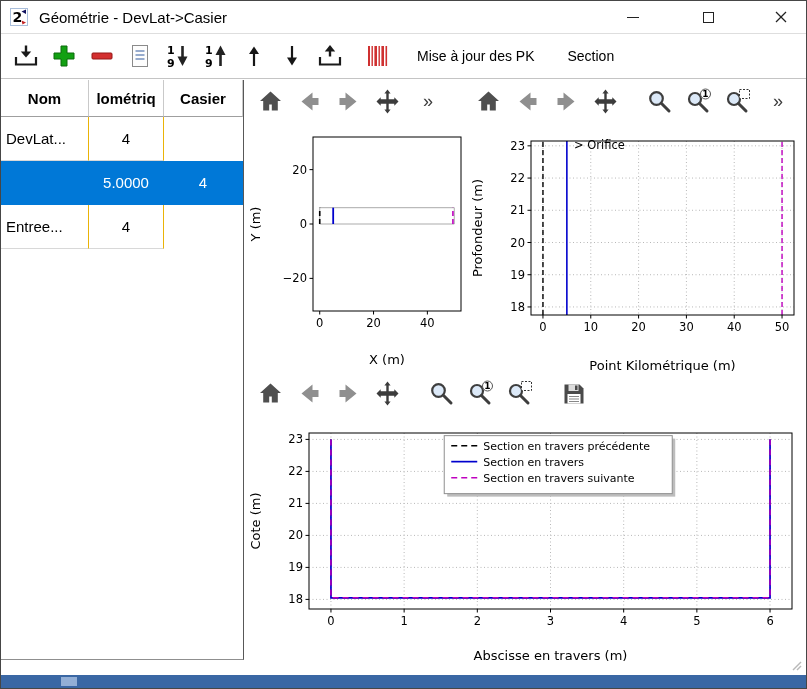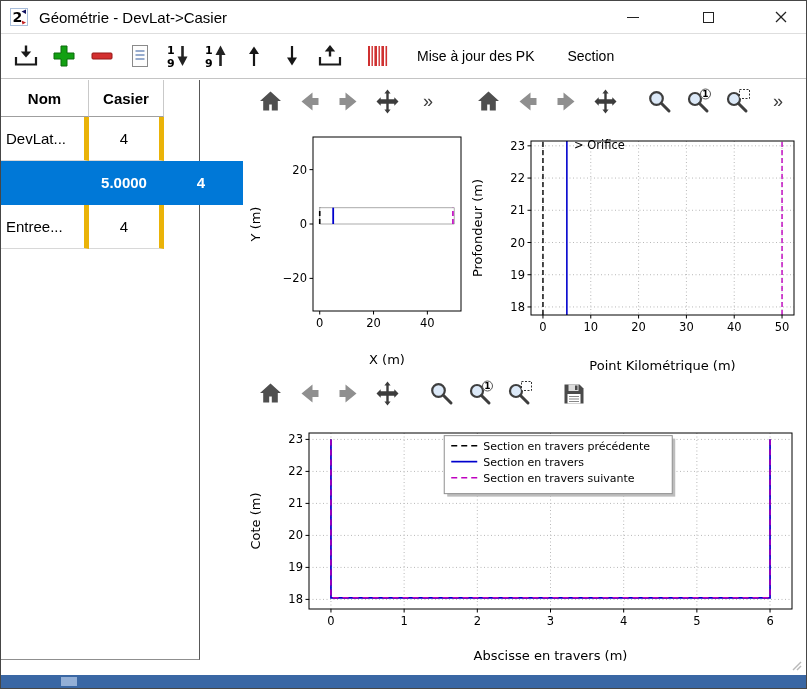--- a/index.html
+++ b/index.html
@@ -21,31 +21,31 @@
   .toolbar { position:absolute; left:0; top:32px; width:100%; height:46px;
              border-top:1px solid #dedede; border-bottom:1px solid #c4c4c4;
              display:flex; align-items:center; gap:5px; padding:0 8px; background:#fff; }
   .tool-btn { width:33px; height:33px; border:none; background:transparent;
               display:flex; align-items:center; justify-content:center; cursor:pointer; }
   .tool-btn.gap-left { margin-left:10px; }
   .tool-text { border:none; background:transparent; font-family:inherit; font-size:14px;
                color:#000; padding:6px 10px; margin-left:8px; cursor:pointer; white-space:nowrap; }
 
   
-  .table-panel { position:absolute; left:0; top:79px; width:199px; height:580px;
+  .table-panel { position:absolute; left:0; top:79px; width:243px; height:580px;
                  background:#fff; border-right:1px solid #585858; border-bottom:1px solid #8f8f8f; }
   .thead, .trow { display:grid; grid-template-columns:88px 75px 79px; }
   .th { height:37px; font-weight:bold; font-size:15px; display:flex; align-items:center;
         justify-content:center; border-right:1px solid #c9c9c9; border-bottom:1px solid #9f9f9f;
         overflow:hidden; white-space:nowrap; background:#fff; cursor:pointer; }
   .td { height:44px; font-size:15px; display:flex; align-items:center; justify-content:center;
-        border-right:5px solid #eab308; border-bottom:1px solid #d8d8d8; background:#fff;
+        border-right:1px solid #eab308; border-bottom:1px solid #d8d8d8; background:#fff;
         overflow:hidden; white-space:nowrap; cursor:default; }
   .td.nom { justify-content:flex-start; padding-left:5px; }
-  .trow.selected .td { background:#0078d7; color:#fff; border-color:#0078d7;font-weight:bold; }
+  .trow.selected .td { background:#0078d7; color:#fff; border-color:#0078d7; }
 
   
   .navbar { position:absolute; display:flex; align-items:center; gap:5px; }
   #nav-a { left:252px; top:82px; } #nav-b { left:470px; top:82px; } #nav-c { left:252px; top:374px; }
   .nav-btn { width:34px; height:36px; border:none; background:transparent; display:flex;
              align-items:center; justify-content:center; cursor:pointer; }
   .nav-gap { width:10px; }
   .chevron { font-size:18px; color:#3d3d3d; margin-left:14px; cursor:pointer;
              background:transparent; border:none; font-family:inherit; }
 
@@ -162,20 +162,21 @@
         </g>
       </svg>
     </button>
     <button class="tool-text">Mise à jour des PK</button>
     <button class="tool-text">Section</button>
   </div>
 
   <div class="table-panel">
     <div class="thead">
       <div class="th">Nom</div>
+      <div class="th">lométriq</div>
       <div class="th">Casier</div>
     </div>
     <div class="trow">
       <div class="td nom">DevLat...</div>
       <div class="td">4</div>
     </div>
     <div class="trow selected">
       <div class="td nom"></div>
       <div class="td">5.0000</div>
       <div class="td">4</div>

